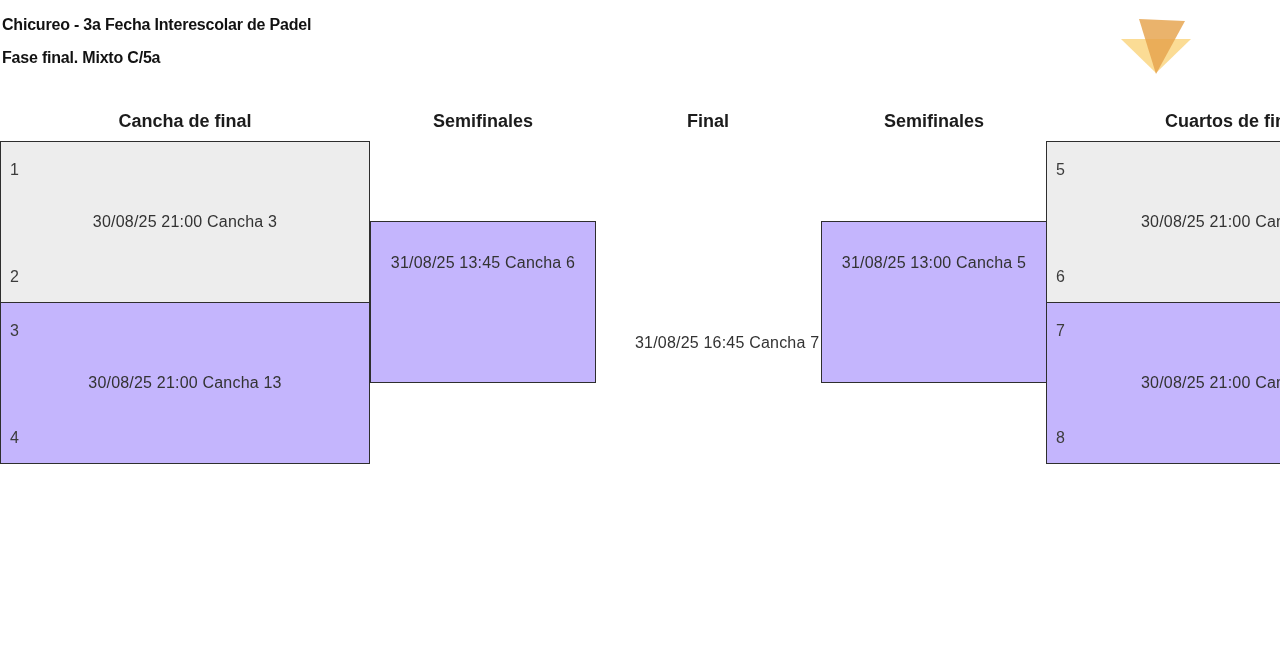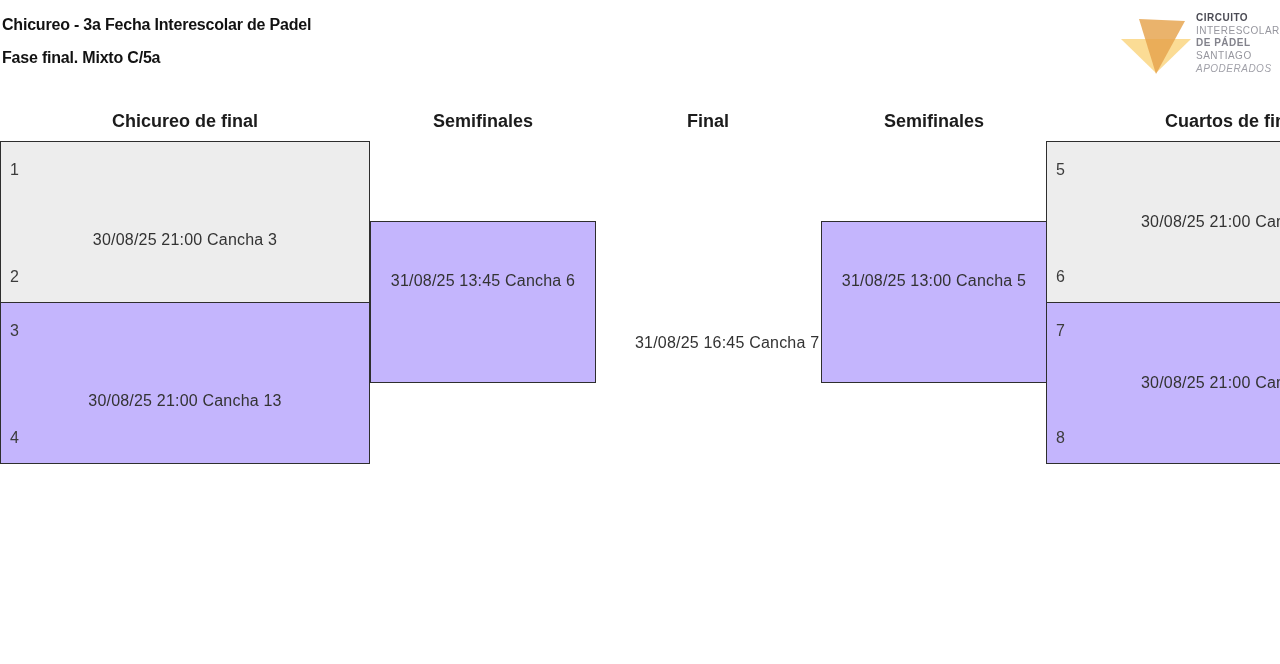--- a/index.html
+++ b/index.html
@@ -63,21 +63,21 @@
     font-size:16px;color:#3c3c3c;line-height:20px;
   }
   .seed.top{top:18px;}
   .seed.bottom{bottom:15px;}
 
   .schedule{
     position:absolute;
     font-size:16px;color:#333333;line-height:20px;
     letter-spacing:0.2px;white-space:nowrap;
   }
-  .schedule.center{left:0;right:0;text-align:center;margin-top:18px;}
+  .schedule.center{left:0;right:0;text-align:center;}
   .schedule.qf-pos{top:70px;}
   .schedule.sf-pos{top:31px;}
   .schedule.left-start{left:94px;top:70px;}
 
   
   .final-label{
     left:595px;top:333px;width:226px;
     font-size:16px;color:#333333;line-height:20px;
     letter-spacing:0.2px;text-align:left;white-space:nowrap;padding-left:40px;
   }
@@ -88,30 +88,23 @@
 <div class="abs title">
   <div>Chicureo - 3a Fecha Interescolar de Padel</div>
   <div>Fase final. Mixto C/5a</div>
 </div>
 
 <div class="abs logo">
   <svg class="logo-mark" width="76" height="66" viewBox="0 0 76 66">
     <polygon points="4,29 74,29 39,63" fill="#FBDC95"></polygon>
     <polygon points="22,9 68,11 39,64" fill-opacity="0.82" fill="#E5A24C"></polygon>
   </svg>
-  <div class="logo-text">
-    <div class="lt1">CIRCUITO</div>
-    <div class="lt2">INTERESCOLAR</div>
-    <div class="lt3">DE PÁDEL</div>
-    <div class="lt4">SANTIAGO</div>
-    <div class="lt5">APODERADOS</div>
-  </div>
 </div>
 
-<div class="abs round-header rh1">Chicureo de final</div>
+<div class="abs round-header rh1">Cancha de final</div>
 <div class="abs round-header rh2">Semifinales</div>
 <div class="abs round-header rh3">Final</div>
 <div class="abs round-header rh4">Semifinales</div>
 <div class="abs round-header rh5">Cuartos de fin</div>
 
 <div class="match qf qf-l1 shaded">
   <div class="seed top">1</div>
   <div class="schedule center qf-pos">30/08/25 21:00 Cancha 3</div>
   <div class="seed bottom">2</div>
 </div>

